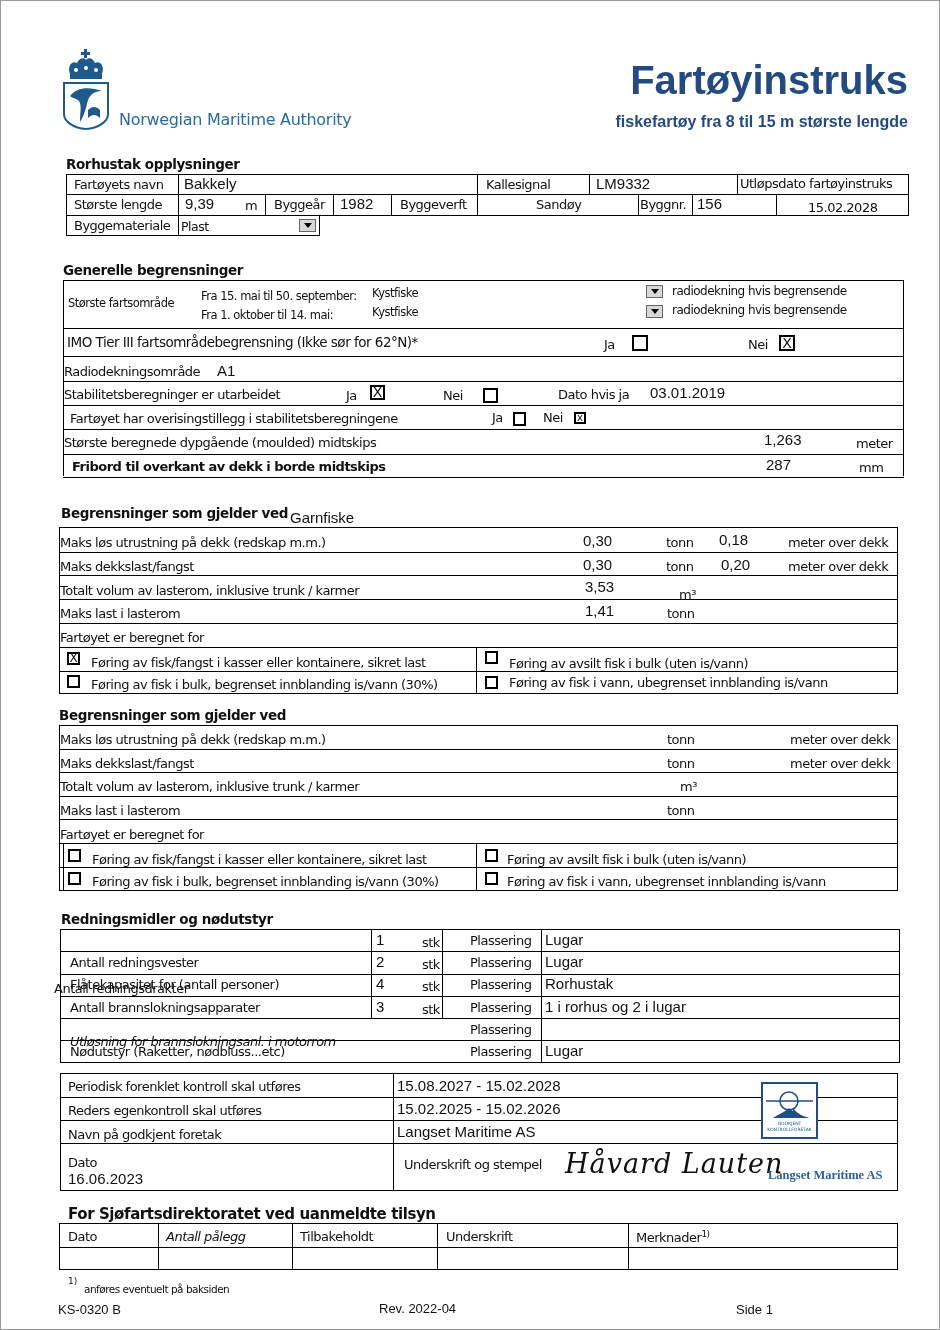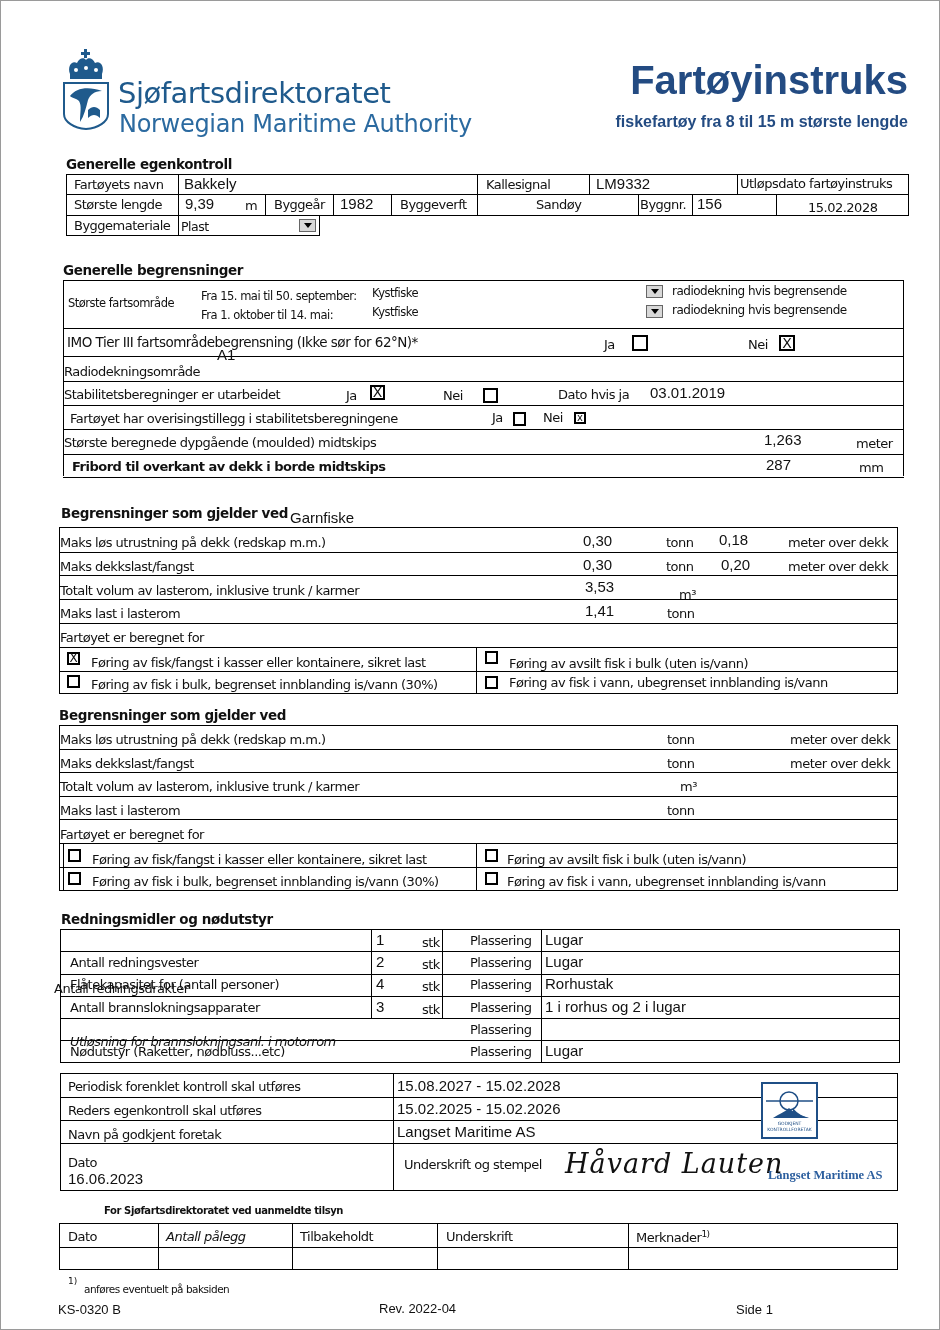--- a/index.html
+++ b/index.html
@@ -1,21 +1,21 @@
 <!DOCTYPE html>
 <html><head>
 <meta charset="utf-8">
 <style>
   html, body { margin:0; padding:0; background:#fff; }
   body { width:940px; height:1330px; position:relative; font-family:"Liberation Sans", sans-serif; color:#111; overflow:hidden; }
   .page-border { position:absolute; left:0; top:0; width:938px; height:1328px; border:1px solid #9a9a9a; }
   .abs { position:absolute; }
   .logo { left:62px; top:48px; width:320px; height:86px; }
   .logo-name { position:absolute; left:56px; top:28px; font-size:29px; color:#1f5a8c; font-family:"DejaVu Sans", sans-serif; letter-spacing:-0.5px; white-space:nowrap; }
-  .logo-sub { position:absolute; left:57px; top:62px; font-size:24px; color:#2b6aa0; font-family:"DejaVu Sans", sans-serif; letter-spacing:-0.3px; white-space:nowrap; }
+  .logo-sub { position:absolute; left:57px; top:62px; font-size:16px; color:#2b6aa0; font-family:"DejaVu Sans", sans-serif; letter-spacing:-0.3px; white-space:nowrap; }
   .doc-title { right:32px; top:58px; font-size:40px; font-weight:bold; color:#234b82; font-family:"Liberation Sans", sans-serif; text-align:right; white-space:nowrap; }
   .doc-subtitle { right:32px; top:113px; font-size:16px; font-weight:bold; color:#234b82; text-align:right; white-space:nowrap; }
   .sec-h { font-family:"DejaVu Sans", sans-serif; font-weight:bold; font-size:13.5px; letter-spacing:-0.4px; white-space:nowrap; }
   .lbl { font-family:"DejaVu Sans", sans-serif; font-size:13px; letter-spacing:-0.5px; white-space:nowrap; }
   .lbl-s { font-family:"DejaVu Sans", sans-serif; font-size:11.5px; letter-spacing:-0.5px; white-space:nowrap; }
   .val { font-family:"Liberation Sans", sans-serif; font-size:15px; white-space:nowrap; }
   .box { position:absolute; border:1px solid #000; box-sizing:border-box; }
   .hl { position:absolute; height:0; border-top:1px solid #000; }
   .vl { position:absolute; width:0; border-left:1px solid #000; }
   .cb { position:absolute; width:13px; height:13px; border:2px solid #000; box-sizing:border-box; background:#fff; font-size:12px; line-height:9px; text-align:center; font-family:"DejaVu Sans", sans-serif; }
@@ -35,27 +35,26 @@
     <rect x="19" y="4" width="9" height="3" fill="#1f5a8c"></rect>
     <path d="M8 26 C5 18,10 12,15 15 C17 10,22 9,24 12 C26 9,31 10,33 15 C38 12,43 18,40 26 Z" fill="#1f5a8c"></path>
     <rect x="8" y="26" width="32" height="5" fill="#1f5a8c"></rect>
     <circle cx="14" cy="22" r="2" fill="#fff"></circle>
       <circle cx="24" cy="20" r="2" fill="#fff"></circle>
       <circle cx="34" cy="22" r="2" fill="#fff"></circle>
     <path d="M2 35 H46 V66 C46 74,36 80,24 81 C12 80,2 74,2 66 Z" fill="#fff" stroke="#1f5a8c" stroke-width="2"></path>
     <path d="M8 48 C14 40,26 38,40 43 C32 43,28 47,26 52 C24 60,22 68,18 74 C18 64,20 58,17 53 C14 50,10 50,8 48 Z" fill="#1f5a8c"></path>
     <path d="M26 62 C30 58,34 58,38 62 L38 70 C34 66,30 66,26 70 Z" fill="#1f5a8c"></path>
   </svg>
-  <div class="logo-name">Sjøfartsdirektoratet</div>
   <div class="logo-sub">Norwegian Maritime Authority</div>
 </div>
 <div class="abs doc-title">Fartøyinstruks</div>
 <div class="abs doc-subtitle">fiskefartøy fra 8 til 15 m største lengde</div>
 
-<div class="abs sec-h" style="left:66px;top:156px;">Generelle egenkontroll</div>
+<div class="abs sec-h" style="left:66px;top:156px;">Rorhustak opplysninger</div>
 <div class="box" style="left:66px;top:174px;width:843px;height:42px;"></div>
 <div class="hl" style="left:66px;top:194px;width:843px;"></div>
 <div class="box" style="left:66px;top:215px;width:254px;height:21px;border-top:none;"></div>
 <div class="vl" style="left:178px;top:174px;height:62px;"></div>
 <div class="vl" style="left:265px;top:194px;height:21px;"></div>
 <div class="vl" style="left:333px;top:194px;height:21px;"></div>
 <div class="vl" style="left:391px;top:194px;height:21px;"></div>
 <div class="vl" style="left:477px;top:174px;height:42px;"></div>
 <div class="vl" style="left:589px;top:174px;height:21px;"></div>
 <div class="vl" style="left:638px;top:194px;height:21px;"></div>
@@ -104,21 +103,21 @@
 <div class="dd" style="left:646px;top:305px;"></div>
 <div class="abs lbl-s" style="left:672px;top:303px;font-size:12px;">radiodekning hvis begrensende</div>
 
 <div class="abs lbl" style="left:67px;top:334px;font-size:13.5px;">IMO Tier III fartsområdebegrensning (Ikke sør for 62°N)*</div>
 <div class="abs lbl" style="left:604px;top:337px;">Ja</div>
 <div class="cb" style="left:632px;top:335px;width:16px;height:16px;"></div>
 <div class="abs lbl" style="left:748px;top:337px;">Nei</div>
 <div class="cb" style="left:779px;top:335px;width:16px;height:16px;font-size:14px;line-height:12px;">X</div>
 
 <div class="abs lbl" style="left:64px;top:364px;">Radiodekningsområde</div>
-<div class="abs val" style="left:217px;top:346px;">A1</div>
+<div class="abs val" style="left:217px;top:362px;">A1</div>
 
 <div class="abs lbl" style="left:64px;top:387px;">Stabilitetsberegninger er utarbeidet</div>
 <div class="abs lbl" style="left:346px;top:388px;">Ja</div>
 <div class="cb" style="left:370px;top:385px;width:15px;height:15px;font-size:14px;line-height:11px;">X</div>
 <div class="abs lbl" style="left:443px;top:388px;">Nei</div>
 <div class="cb" style="left:483px;top:388px;width:15px;height:15px;"></div>
 <div class="abs lbl" style="left:558px;top:387px;">Dato hvis ja</div>
 <div class="abs val" style="left:650px;top:384px;">03.01.2019</div>
 
 <div class="abs lbl" style="left:70px;top:411px;">Fartøyet har overisingstillegg i stabilitetsberegningene</div>
@@ -276,21 +275,21 @@
     <circle cx="26" cy="17" r="9" fill="none" stroke="#1f4f86" stroke-width="1.5"></circle>
     <path d="M10 34 C16 30,22 28,26 24 C30 28,38 32,46 34 Z" fill="#1f4f86"></path>
     <path d="M30 24 C34 30,42 33,46 34 L30 34 Z" fill="#1f4f86"></path>
   </svg>
   <div style="position:absolute;left:0;top:37px;width:53px;text-align:center;font-size:4.5px;line-height:6px;color:#1f4f86;font-family:'DejaVu Sans', sans-serif;">
     <span>GODKJENT</span><br>
     <span>KONTROLLFORETAK</span>
   </div>
 </div>
 
-<div class="abs sec-h" style="left:68px;top:1205px;font-size:10px;margin-left:36px;">For Sjøfartsdirektoratet ved uanmeldte tilsyn</div>
+<div class="abs sec-h" style="left:68px;top:1205px;font-size:15px;">For Sjøfartsdirektoratet ved uanmeldte tilsyn</div>
 <div class="box" style="left:59px;top:1223px;width:839px;height:47px;border-width:1.5px;"></div>
 <div class="hl" style="left:59px;top:1247px;width:839px;"></div>
 <div class="vl" style="left:158px;top:1223px;height:47px;"></div>
 <div class="vl" style="left:292px;top:1223px;height:47px;"></div>
 <div class="vl" style="left:437px;top:1223px;height:47px;"></div>
 <div class="vl" style="left:628px;top:1223px;height:47px;"></div>
 
 <div class="abs lbl" style="left:68px;top:1229px;">Dato</div>
 <div class="abs lbl" style="left:166px;top:1229px;font-style:italic;">Antall pålegg</div>
 <div class="abs lbl" style="left:300px;top:1229px;">Tilbakeholdt</div>

